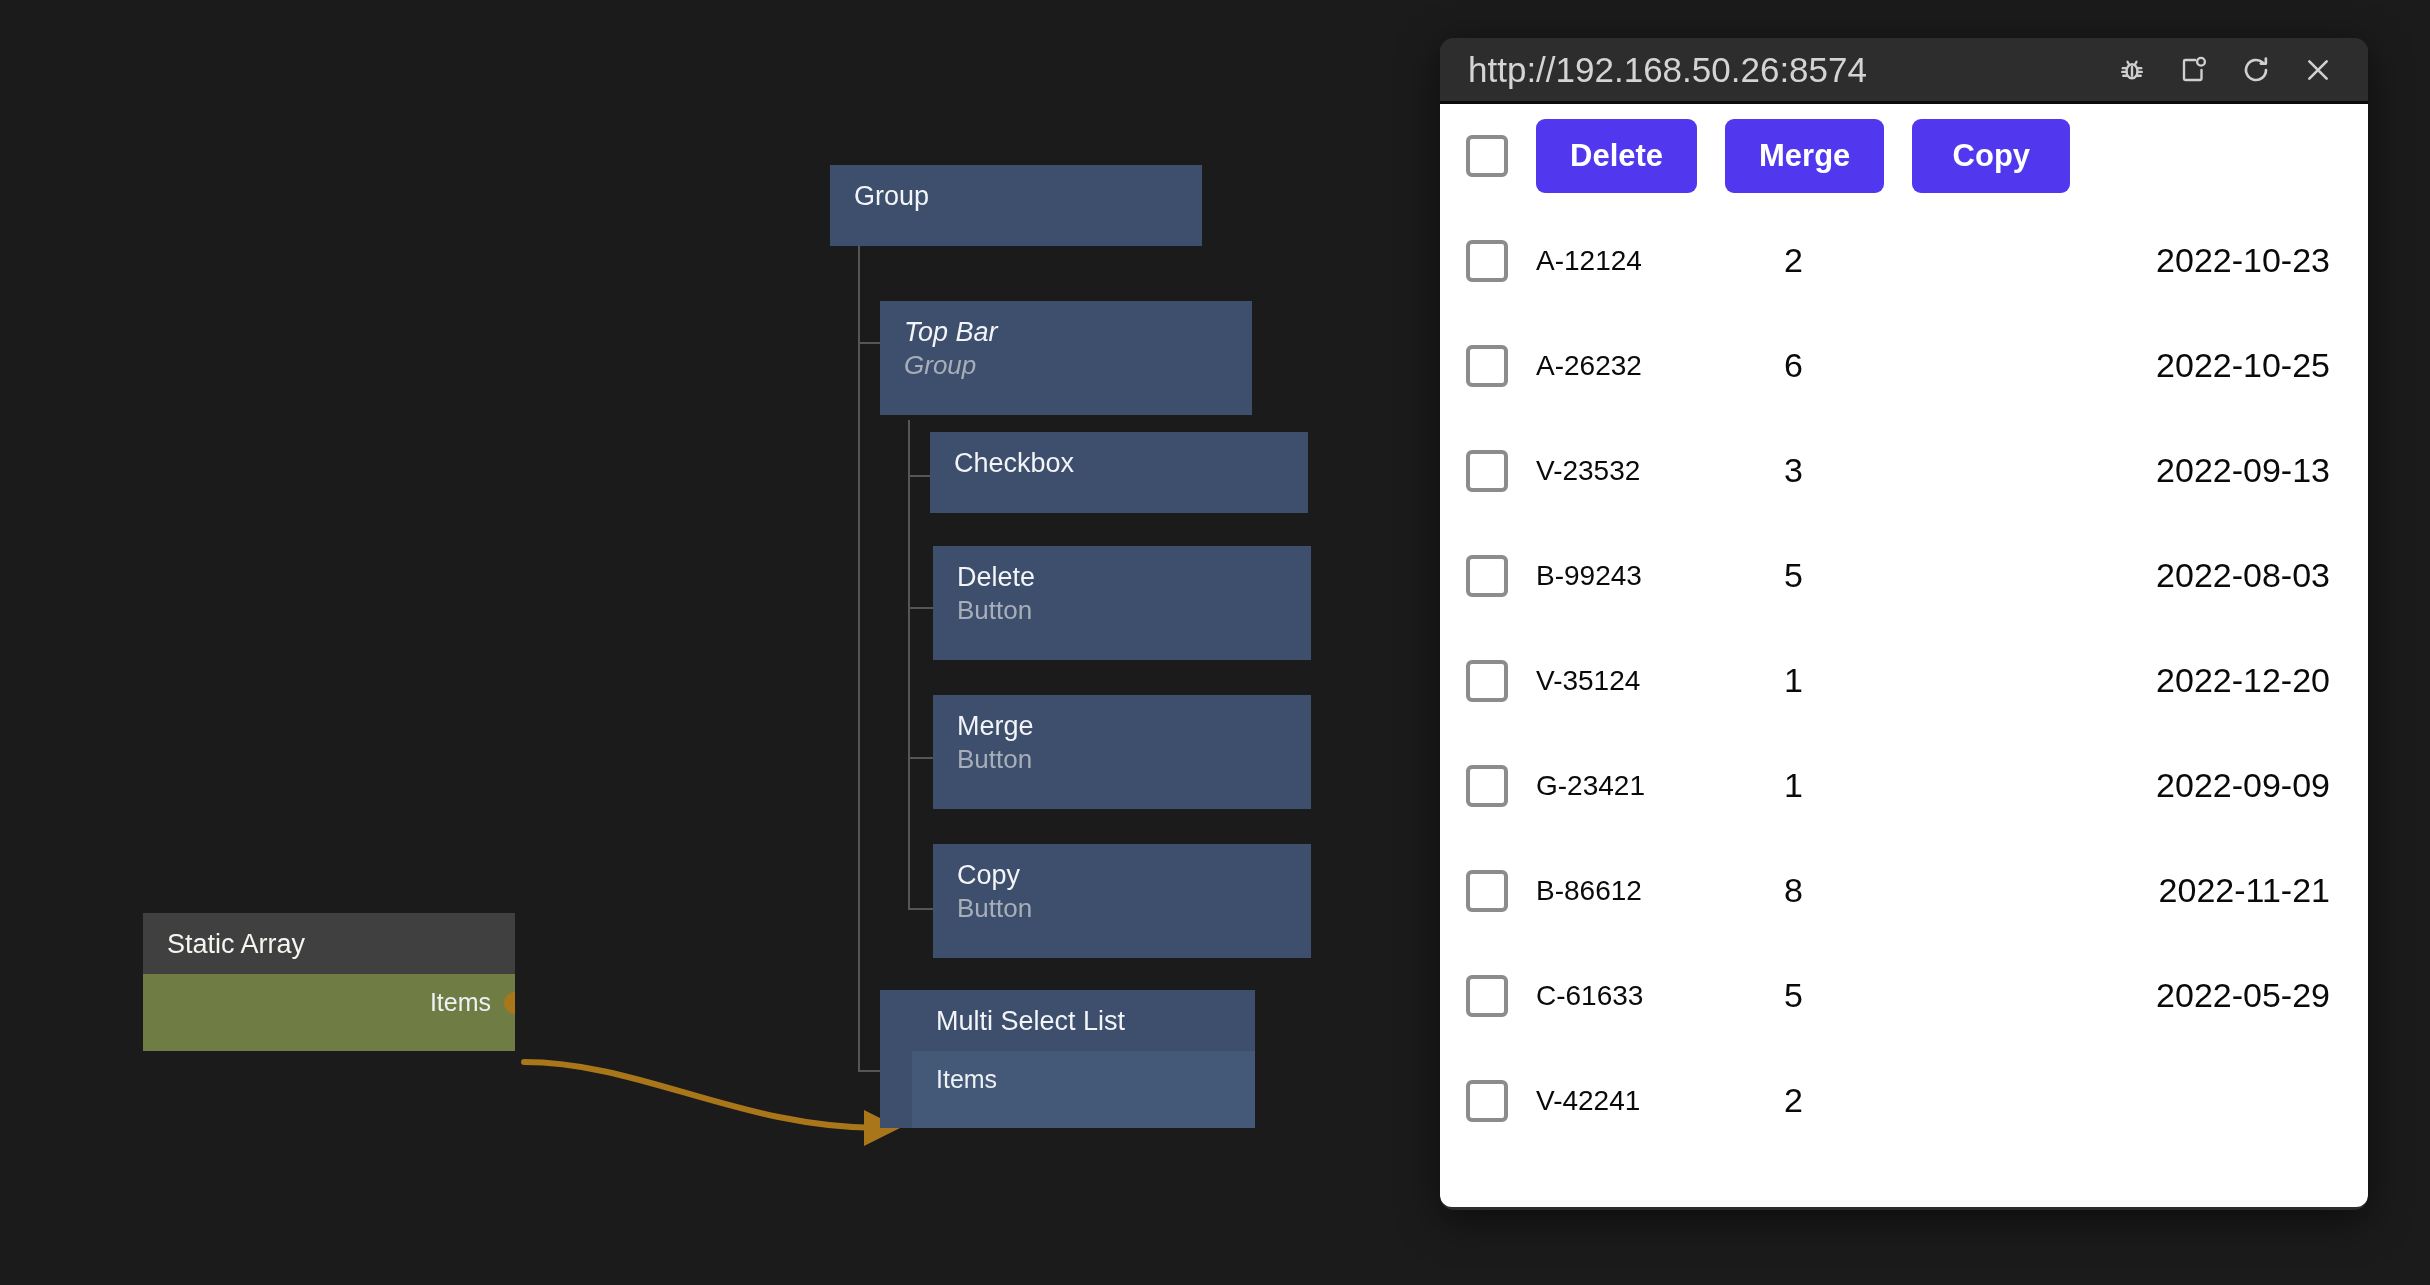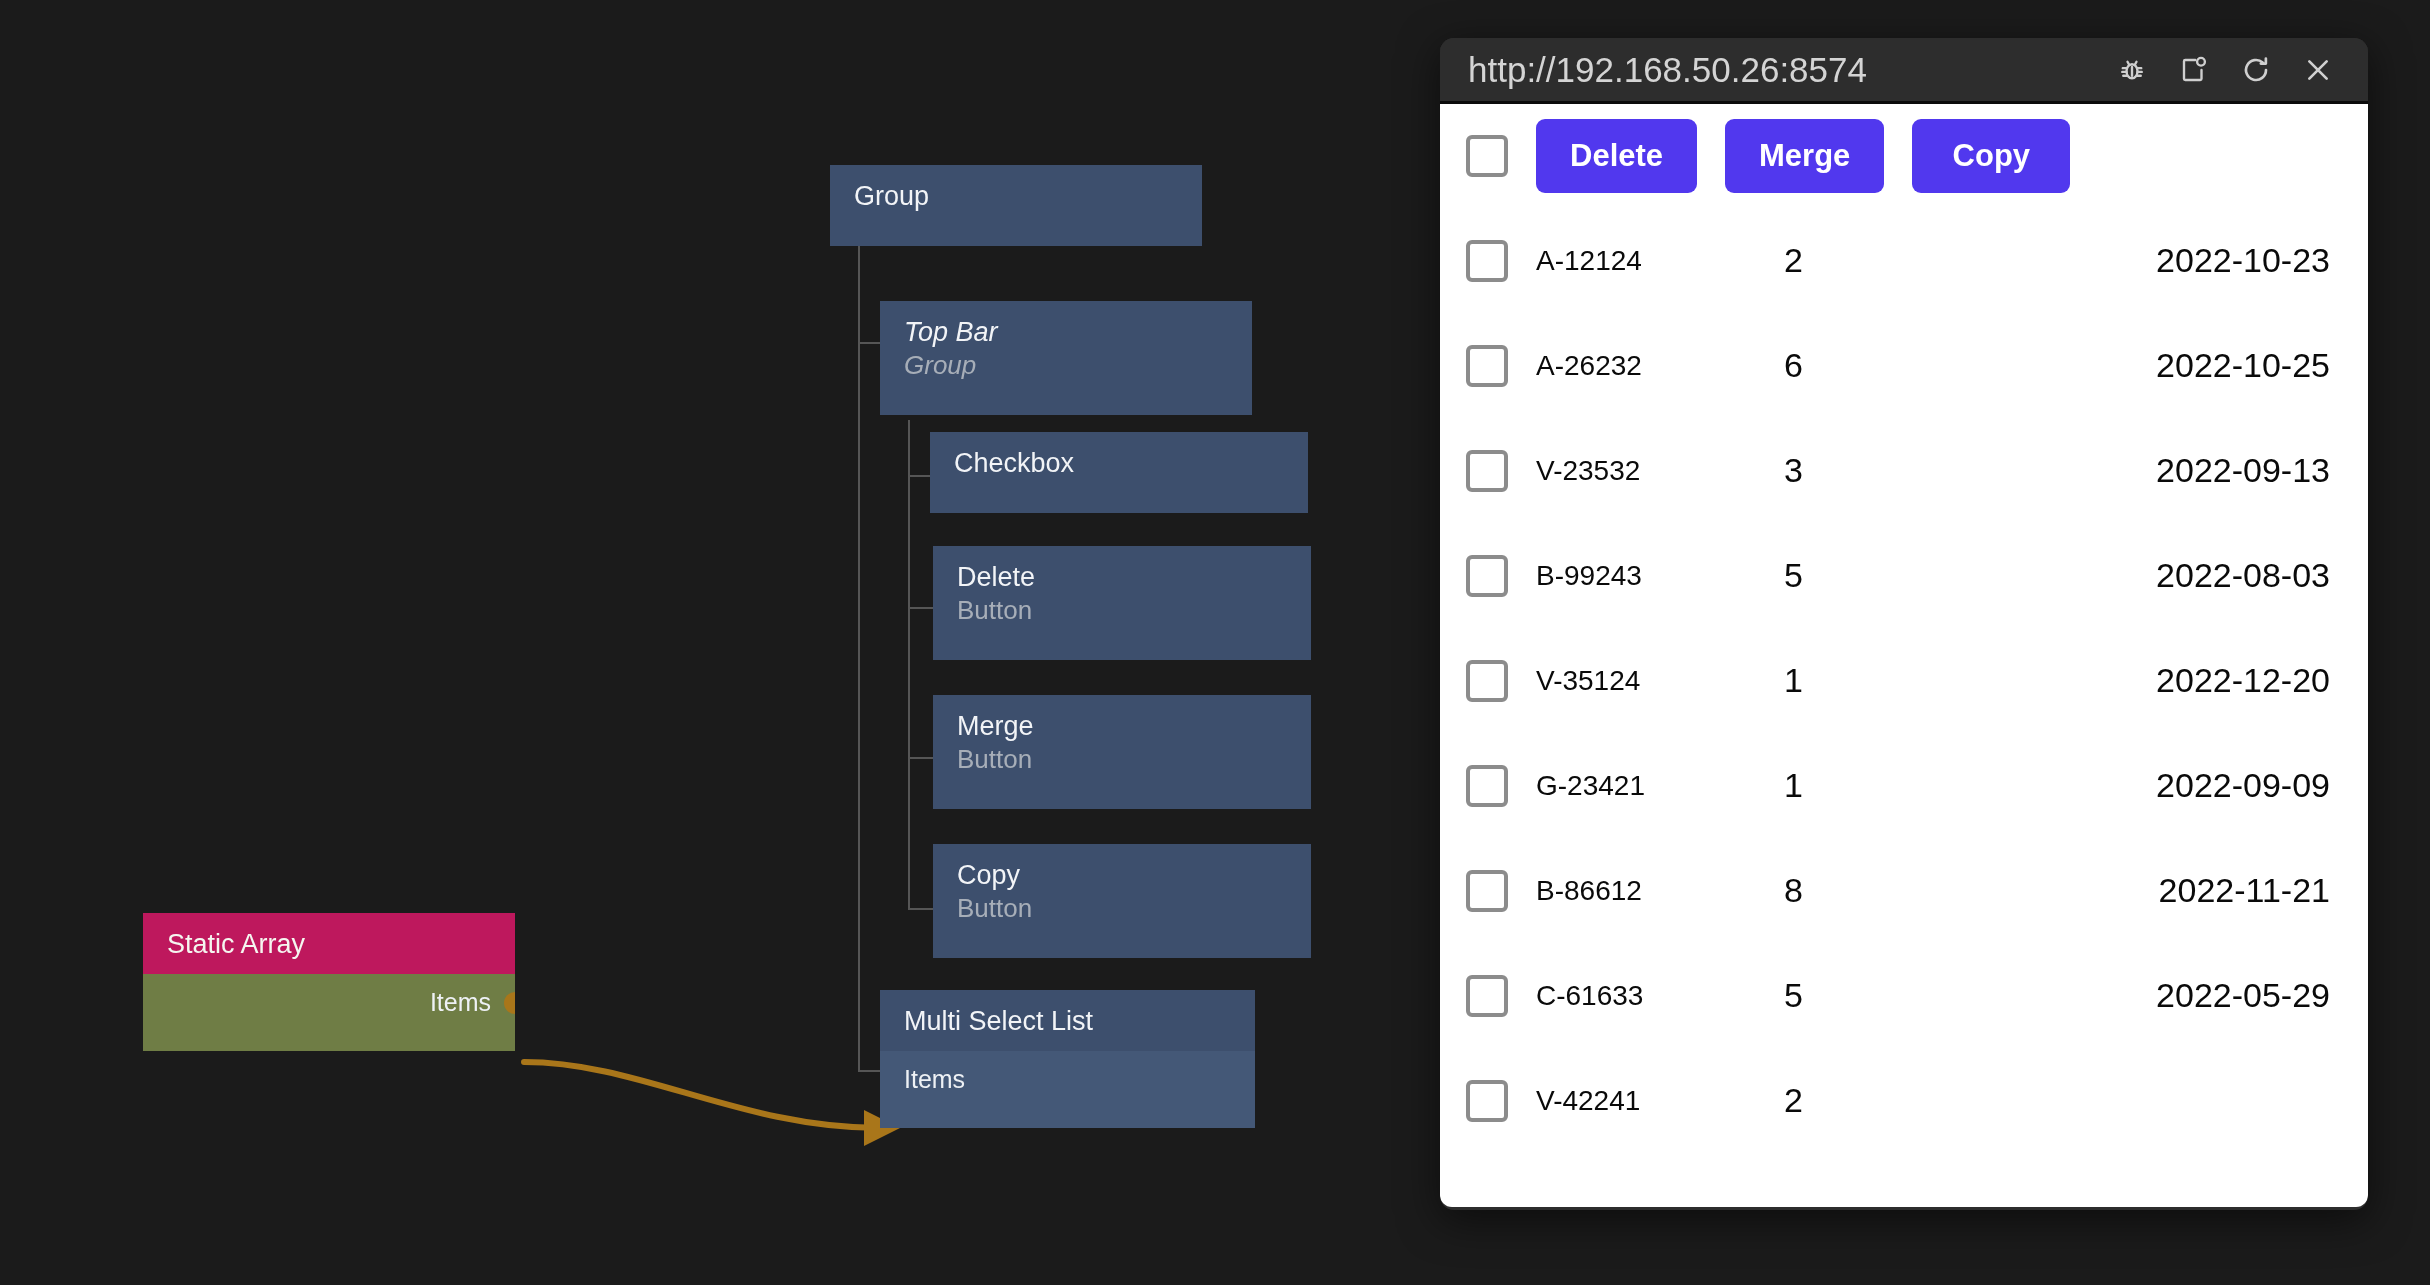--- a/index.html
+++ b/index.html
@@ -52,21 +52,21 @@
   }
   .node .node-sub {
     font-size: 26px;
     color: #a7aeb8;
     line-height: 1.2;
     margin-top: 2px;
     white-space: nowrap;
   }
   .node .node-pad { height: 20px; }
 
-  .node.green { background: #be185d; }
+  .node.green { background: #404040; }
   .node.green .node-title { color: #f5f6f0; }
 
   .port-row {
     position: relative;
     font-size: 25px;
     color: #eef1f5;
     padding: 14px 24px;
   }
   .port-row.out {
     text-align: right;
@@ -248,21 +248,21 @@
   </div>
 
   <div class="node" style="left:933px; top:844px; width:378px;">
     <div class="node-head">
       <div class="node-title">Copy</div>
       <div class="node-sub">Button</div>
     </div>
     <div class="node-pad"></div>
   </div>
 
-  <div class="node" style="left:880px; top:990px; width:375px;">
+  <div class="node" style="left:880px; top:990px; width:375px;padding-left:32px;">
     <div class="node-head">
       <div class="node-title">Multi Select List</div>
     </div>
     <div class="port-row in">
       <span>Items</span>
     </div>
     <div class="node-pad" style="background:#445877;"></div>
   </div>
 
   <div class="node green" style="left:143px; top:913px; width:372px;">

